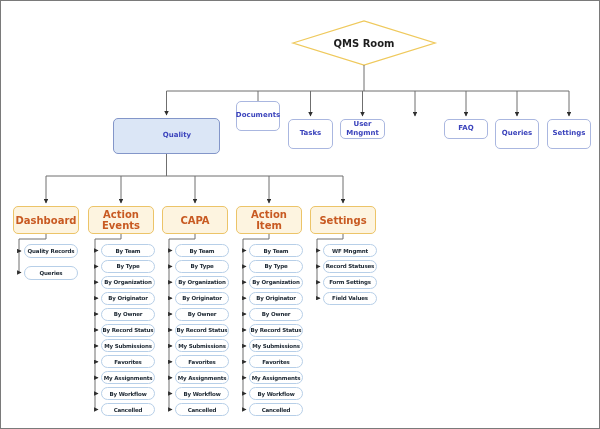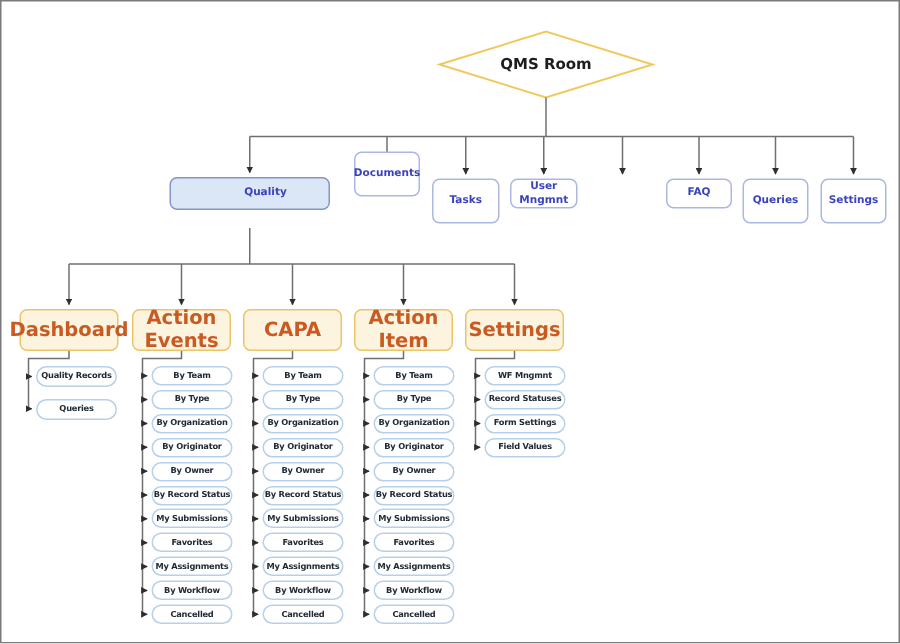--- a/index.html
+++ b/index.html
@@ -27,21 +27,21 @@
     position:absolute;box-sizing:border-box;display:flex;align-items:center;
     justify-content:center;text-align:center;font-weight:bold;cursor:default;
   }
   .l2{
     background:#fff;border:1px solid var(--l2-border);border-radius:5px;
     color:var(--l2-text);font-size:7px;line-height:1.3;padding:0 2px;
   }
   .l2.hl{background:var(--quality-fill);border-color:var(--quality-border);}
   .sec{
     background:var(--sec-fill);border:1px solid var(--sec-border);
-    border-radius:5px;color:var(--sec-text);font-size:13px;
+    border-radius:5px;color:var(--sec-text);font-size:10px;
   }
   .pill{
     background:#fff;border:1px solid var(--pill-border);border-radius:8px;
     color:var(--pill-text);font-size:5.5px;letter-spacing:-0.15px;
     white-space:nowrap;overflow:hidden;
   }
   .diamond-label{
     position:absolute;left:292px;top:20px;width:142px;height:44px;
     display:flex;align-items:center;justify-content:center;
     font-size:10px;font-weight:bold;color:#1d1d1d;
@@ -114,21 +114,21 @@
       <path d="M242,376.7 H245" fill="none" stroke="var(--wire)" stroke-width="1" marker-end="url(#arr)"></path>
       <path d="M242,392.6 H245" fill="none" stroke="var(--wire)" stroke-width="1" marker-end="url(#arr)"></path>
       <path d="M242,408.5 H245" fill="none" stroke="var(--wire)" stroke-width="1" marker-end="url(#arr)"></path>
       <path d="M342,233 V238 H316 V297.2" fill="none" stroke="var(--wire)" stroke-width="1"></path>
       <path d="M316,249.5 H319" fill="none" stroke="var(--wire)" stroke-width="1" marker-end="url(#arr)"></path>
       <path d="M316,265.4 H319" fill="none" stroke="var(--wire)" stroke-width="1" marker-end="url(#arr)"></path>
       <path d="M316,281.3 H319" fill="none" stroke="var(--wire)" stroke-width="1" marker-end="url(#arr)"></path>
       <path d="M316,297.2 H319" fill="none" stroke="var(--wire)" stroke-width="1" marker-end="url(#arr)"></path>
     </svg>
   <div class="diamond-label">QMS Room</div>
-<div class="node l2 hl" style="left: 112px; top: 117px; width: 107px; height: 22px; padding-left: 23px;">Quality</div>
+<div class="node l2 hl" style="left: 112px; top: 117px; width: 107px; height: 36px; padding-left: 23px;">Quality</div>
     <div class="node l2" style="left: 235px; top: 100px; width: 44px; height: 30px;">Documents</div>
     <div class="node l2" style="left: 287px; top: 118px; width: 45px; height: 30px;">Tasks</div>
     <div class="node l2" style="left: 339px; top: 118px; width: 45px; height: 20px;">User Mngmnt</div>
     <div class="node l2" style="left: 443px; top: 118px; width: 44px; height: 20px;">FAQ</div>
     <div class="node l2" style="left: 494px; top: 118px; width: 44px; height: 30px;">Queries</div>
     <div class="node l2" style="left: 546px; top: 118px; width: 44px; height: 30px;">Settings</div>
     <div class="node sec" style="left: 12px; top: 205px; width: 66px; height: 28px;">Dashboard</div>
     <div class="node pill" style="left: 23px; top: 243px; width: 54px; height: 14px;">Quality Records</div>
     <div class="node pill" style="left: 23px; top: 264.5px; width: 54px; height: 14px;">Queries</div>
     <div class="node sec" style="left: 87px; top: 205px; width: 66px; height: 28px;">Action Events</div>

